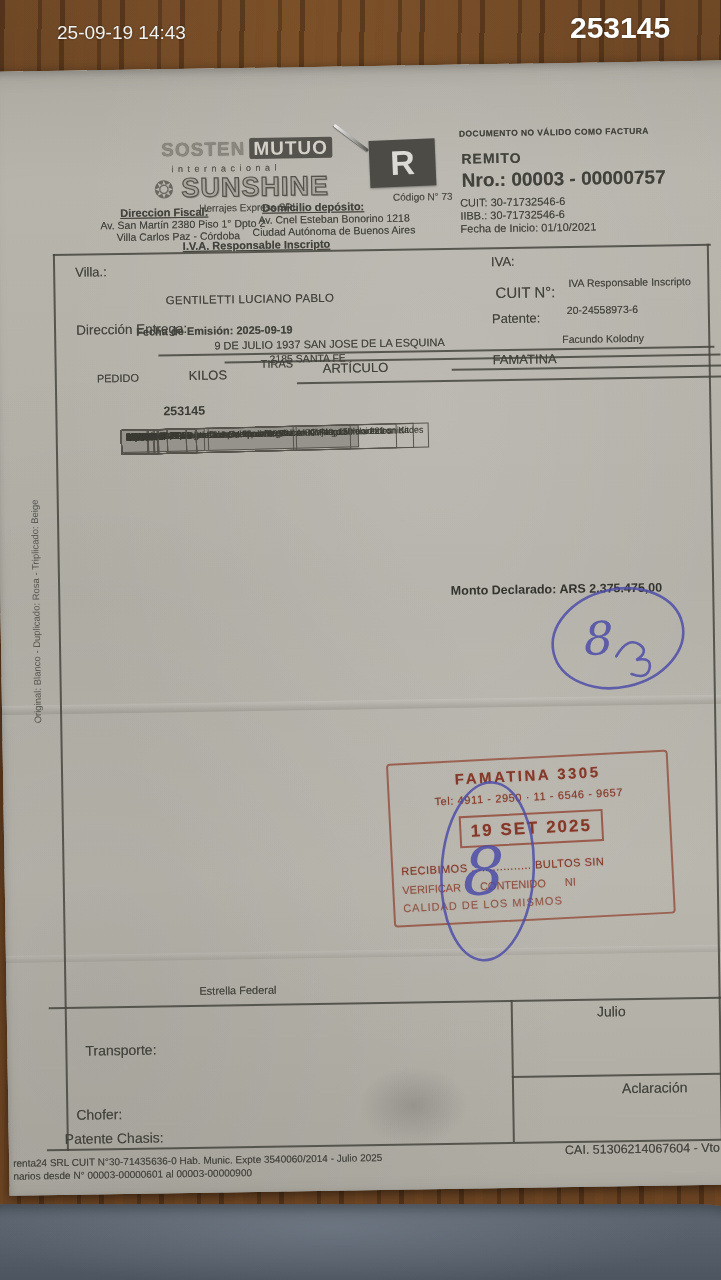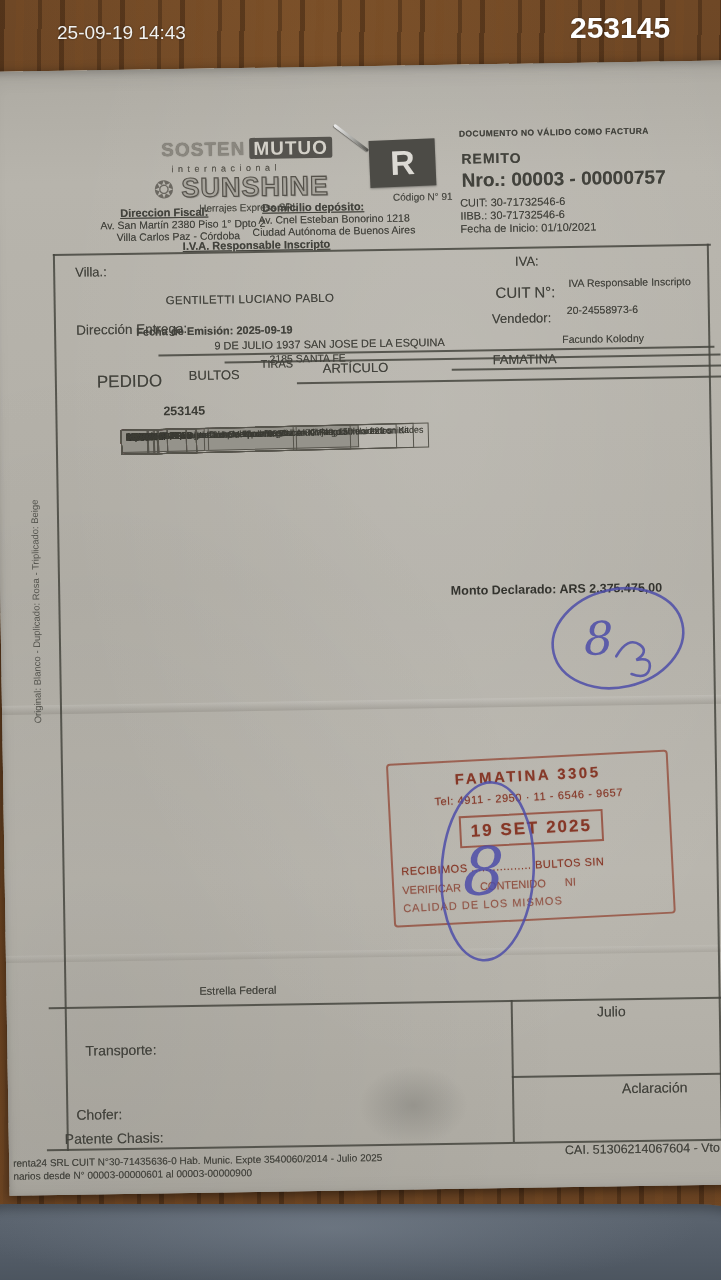--- a/index.html
+++ b/index.html
@@ -92,33 +92,33 @@
   .ln-addr2{left:228px;top:293px;width:496px;height:1.5px;}
   .ln-det{left:455px;top:304px;width:282px;height:1.5px;}
   .ln-cols{left:300px;top:315px;width:438px;height:2px;}
   .ln-f-top{left:42px;top:936px;width:684px;height:2px;}
   .ln-f-div{left:504px;top:936px;width:2px;height:142px;}
   .ln-f-mid{left:504px;top:1012px;width:222px;height:2px;}
   .ln-f-bot{left:38px;top:1078px;width:702px;height:2px;}
 
   
   .p-sres{left:80px;top:194px;font-size:13px;}
-  .p-iva{left:496px;top:190px;font-size:13px;margin-left:24px;}
+  .p-iva{left:496px;top:190px;font-size:13px;}
   .p-name{left:170px;top:225px;font-size:11.5px;letter-spacing:.3px;}
   .p-cuitl{left:500px;top:220px;font-size:15px;}
   .p-ivav{left:573px;top:214px;font-size:10.5px;}
   .p-vendl{left:496px;top:247px;font-size:13px;}
   .p-cuitv{left:571px;top:241px;font-size:10.5px;}
   .p-dirl{left:80px;top:252px;font-size:13.5px;}
   .p-fecha{left:140px;top:256px;font-size:11px;font-weight:bold;}
   .p-adr1{left:218px;top:271px;font-size:11px;}
   .p-adr2{left:273px;top:285px;font-size:10.5px;}
   .p-vendv{left:566px;top:270px;font-size:10.5px;}
 
-  .c-pedido{left:100px;top:302px;font-size:17px;}
+  .c-pedido{left:100px;top:302px;font-size:11px;}
   .c-kilos{left:192px;top:299px;font-size:13px;}
   .c-tiras{left:264px;top:290px;font-size:11px;}
   .c-articulo{left:326px;top:294px;font-size:13px;}
   .c-detalle{left:496px;top:288px;font-size:13px;}
 
   .ordnum{left:166px;top:335px;font-size:12.5px;font-weight:bold;color:#3b3b35;}
 
   
   table.items{left:123px;top:360px;border-collapse:collapse;
     transform:rotate(-0.5deg);transform-origin:0 0;}
@@ -193,21 +193,21 @@
   </div>
   <div class="lg-intl pr">internacional</div>
   <div class="lg-sun-row">
     <span class="lg-sunicon">❂</span>
     <span class="lg-sunshine">SUNSHINE</span>
   </div>
   <div class="lg-company pr">Herrajes Express SRL</div>
 
   <div class="pin"></div>
   <div class="rbox">R</div>
-  <div class="rcode pr">Código N° 91</div>
+  <div class="rcode pr">Código N° 73</div>
 
   <div class="h-novalid pr">DOCUMENTO NO VÁLIDO COMO FACTURA</div>
   <div class="h-remito pr">REMITO</div>
   <div class="h-nro pr">Nro.: 00003 - 00000757</div>
   <div class="h-cuit pr">CUIT: 30-71732546-6</div>
   <div class="h-iibb pr">IIBB.: 30-71732546-6</div>
   <div class="h-inicio pr">Fecha de Inicio: 01/10/2021</div>
 
   <div class="adr-f-t pr">Direccion Fiscal:</div>
   <div class="adr-f-1 pr">Av. San Martín 2380 Piso 1° Dpto 2</div>
@@ -223,30 +223,30 @@
   <div class="ln ln-addr"></div>
   <div class="ln ln-addr2"></div>
   <div class="ln ln-det"></div>
   <div class="ln ln-cols"></div>
 
   <div class="p-sres pr">Villa.:</div>
   <div class="p-iva pr">IVA:</div>
   <div class="p-name pr">GENTILETTI LUCIANO PABLO</div>
   <div class="p-cuitl pr">CUIT N°:</div>
   <div class="p-ivav pr">IVA Responsable Inscripto</div>
-  <div class="p-vendl pr">Vendedor:</div>
+  <div class="p-vendl pr">Patente:</div>
   <div class="p-cuitv pr">20-24558973-6</div>
   <div class="p-dirl pr">Dirección Entrega:</div>
   <div class="p-fecha pr">Fecha de Emisión: 2025-09-19</div>
   <div class="p-adr1 pr">9 DE JULIO 1937 SAN JOSE DE LA ESQUINA</div>
   <div class="p-adr2 pr">2185 SANTA FE</div>
   <div class="p-vendv pr">Facundo Kolodny</div>
 
   <div class="c-pedido pr">PEDIDO</div>
-  <div class="c-kilos pr">BULTOS</div>
+  <div class="c-kilos pr">KILOS</div>
   <div class="c-tiras pr">TIRAS</div>
   <div class="c-articulo pr">ARTÍCULO</div>
   <div class="c-detalle pr">FAMATINA</div>
 
   <div class="ordnum">253145</div>
 
   <table class="items">
     <tbody>
         <tr>
       <th>Código</th>

